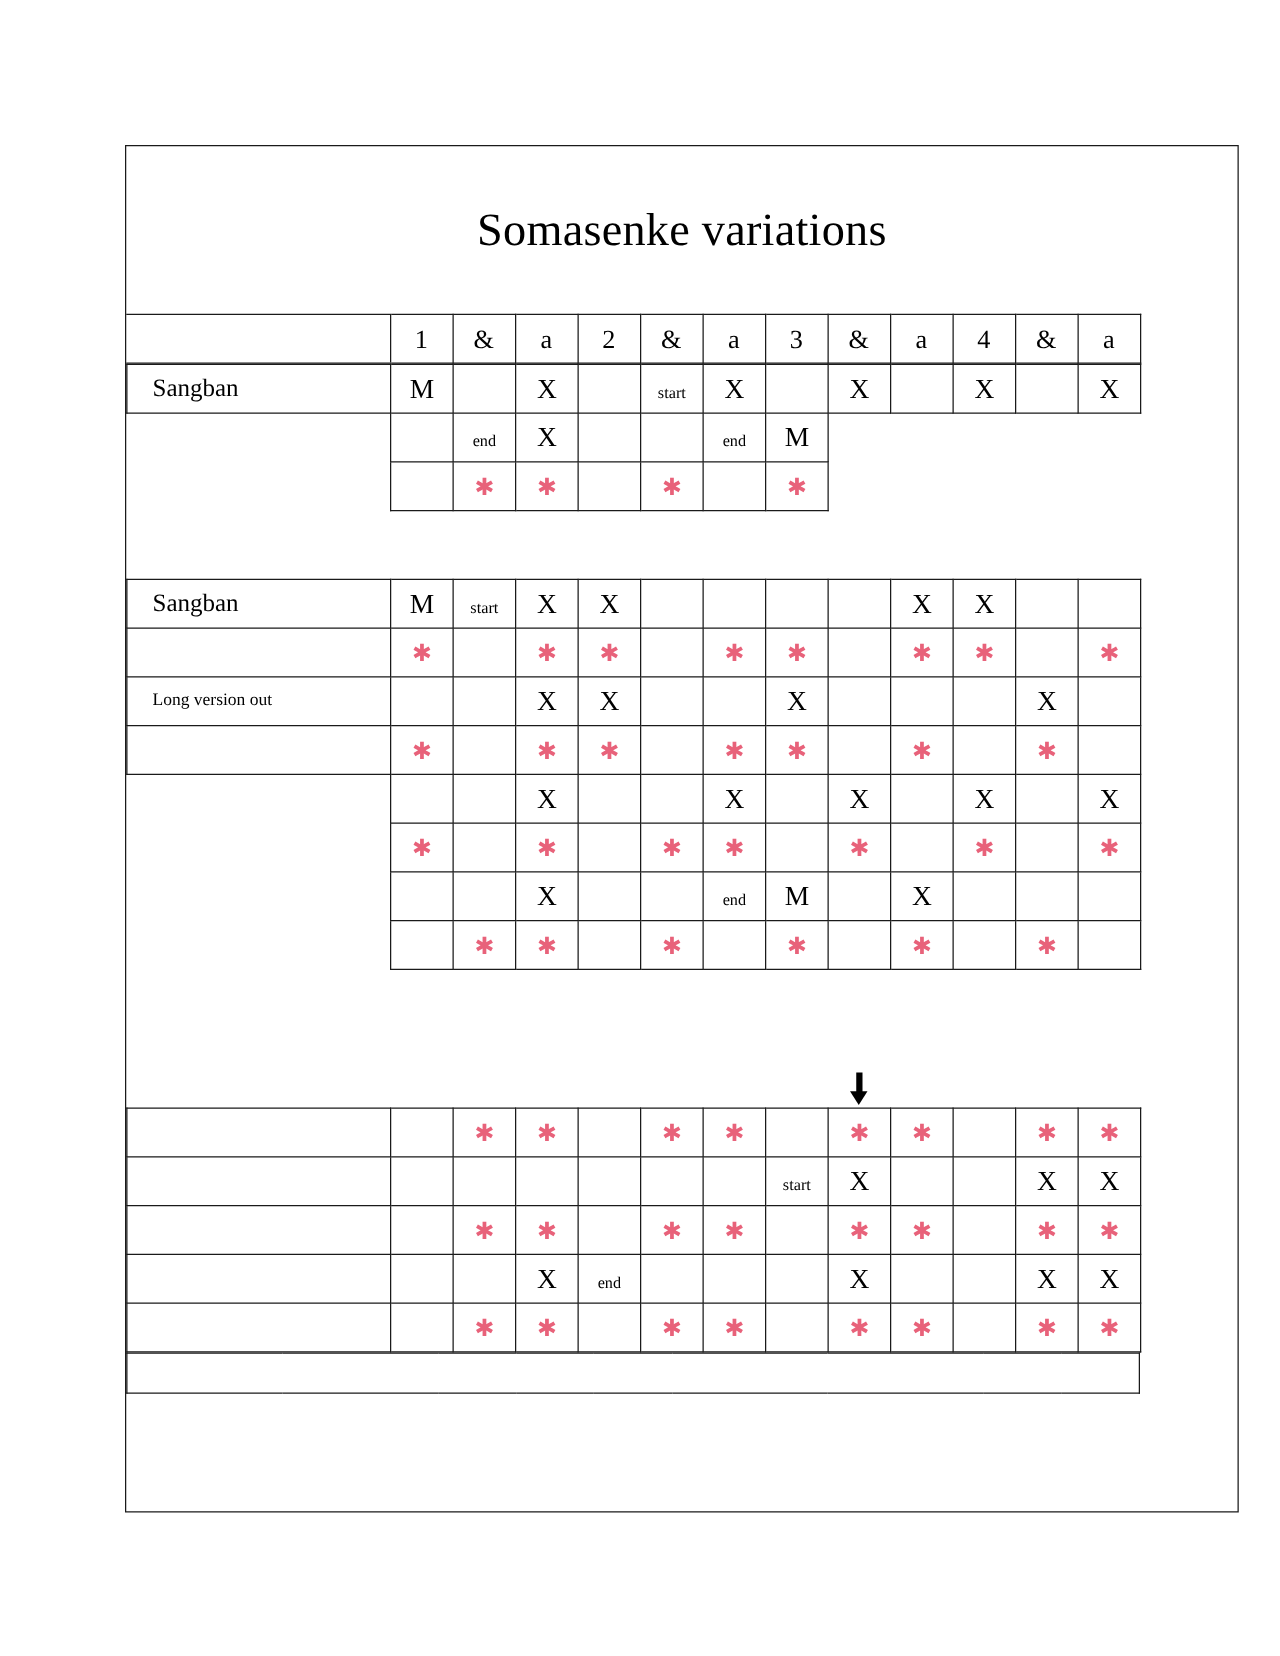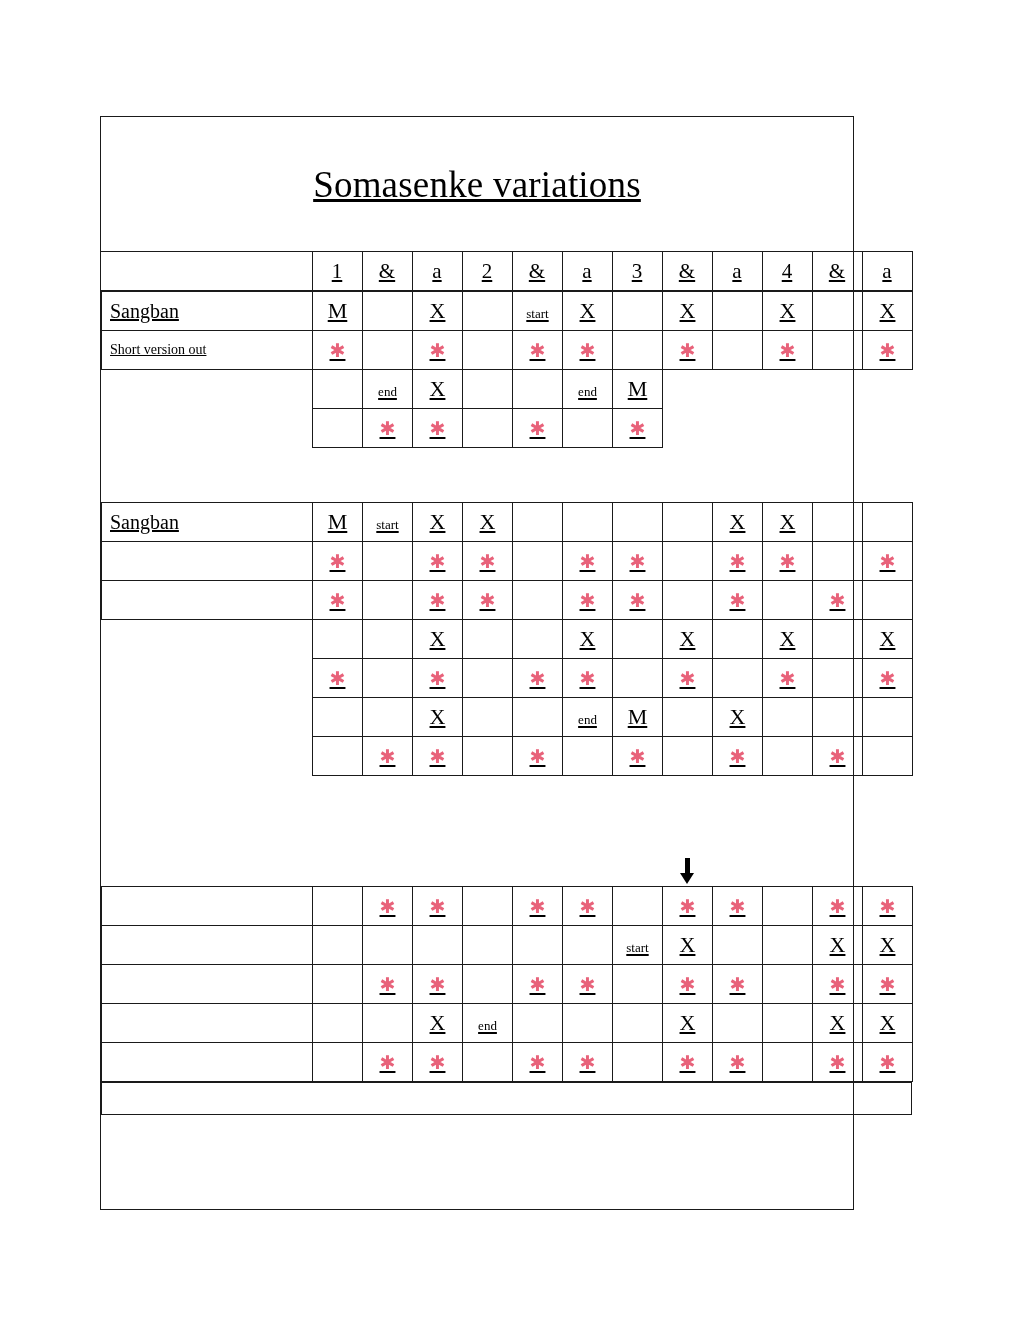--- a/index.html
+++ b/index.html
@@ -13,25 +13,24 @@
     font-family: "Liberation Serif", "DejaVu Serif", serif;
     color: #000000;
     position: relative;
     overflow: hidden;
   }
 
   #page {
     position: absolute;
     left: 100px;
     top: 116px;
-    width: 754px;
+    width: 891px;
     height: 1094px;
     border: 1.5px solid #1a1a1a;
     box-sizing: border-box;
-    text-decoration: underline;
   }
 
   
   .title-band {
     height: 134px;
     display: flex;
     align-items: center;
     justify-content: center;
     box-sizing: border-box;
   }
@@ -56,21 +55,21 @@
     text-align: center;
     vertical-align: middle;
     font-size: 21px;
     line-height: 1;
     box-sizing: border-box;
   }
   
   table.grid td.lbl {
     width: 211px;
     text-align: left;
-    padding-left: 8px;
+    padding-left: 20px;
     font-size: 20px;
   }
   table.grid td.lbl.small {
     font-size: 14px;
   }
   
   table.grid td.c {
     width: 50px;
   }
 
@@ -180,35 +179,20 @@
             <td class="c"><span class="mini">start</span></td>
             <td class="c"><span class="mark">X</span></td>
             <td class="c"></td>
             <td class="c"><span class="mark">X</span></td>
             <td class="c"></td>
             <td class="c"><span class="mark">X</span></td>
             <td class="c"></td>
             <td class="c"><span class="mark">X</span></td>
           </tr>
           <tr>
-            <td class="lbl small">Short version out</td>
-            <td class="c"><span class="star">✱</span></td>
-            <td class="c"></td>
-            <td class="c"><span class="star">✱</span></td>
-            <td class="c"></td>
-            <td class="c"><span class="star">✱</span></td>
-            <td class="c"><span class="star">✱</span></td>
-            <td class="c"></td>
-            <td class="c"><span class="star">✱</span></td>
-            <td class="c"></td>
-            <td class="c"><span class="star">✱</span></td>
-            <td class="c"></td>
-            <td class="c"><span class="star">✱</span></td>
-          </tr>
-          <tr>
             <td class="lbl nob"></td>
             <td class="c"></td>
             <td class="c"><span class="mini">end</span></td>
             <td class="c"><span class="mark">X</span></td>
             <td class="c"></td>
             <td class="c"></td>
             <td class="c"><span class="mini">end</span></td>
             <td class="c"><span class="mark">M</span></td>
             <td class="c nob"></td>
             <td class="c nob"></td>
@@ -276,20 +260,35 @@
             <td class="c"><span class="star">✱</span></td>
             <td class="c"><span class="star">✱</span></td>
             <td class="c"></td>
             <td class="c"><span class="star">✱</span></td>
             <td class="c"><span class="star">✱</span></td>
             <td class="c"></td>
             <td class="c"><span class="star">✱</span></td>
             <td class="c"><span class="star">✱</span></td>
             <td class="c"></td>
             <td class="c"><span class="star">✱</span></td>
+          </tr>
+          <tr>
+            <td class="lbl small">Long version out</td>
+            <td class="c"></td>
+            <td class="c"></td>
+            <td class="c"><span class="mark">X</span></td>
+            <td class="c"><span class="mark">X</span></td>
+            <td class="c"></td>
+            <td class="c"></td>
+            <td class="c"><span class="mark">X</span></td>
+            <td class="c"></td>
+            <td class="c"></td>
+            <td class="c"></td>
+            <td class="c"><span class="mark">X</span></td>
+            <td class="c"></td>
           </tr>
           <tr>
             <td class="lbl"></td>
             <td class="c"><span class="star">✱</span></td>
             <td class="c"></td>
             <td class="c"><span class="star">✱</span></td>
             <td class="c"><span class="star">✱</span></td>
             <td class="c"></td>
             <td class="c"><span class="star">✱</span></td>
             <td class="c"><span class="star">✱</span></td>

